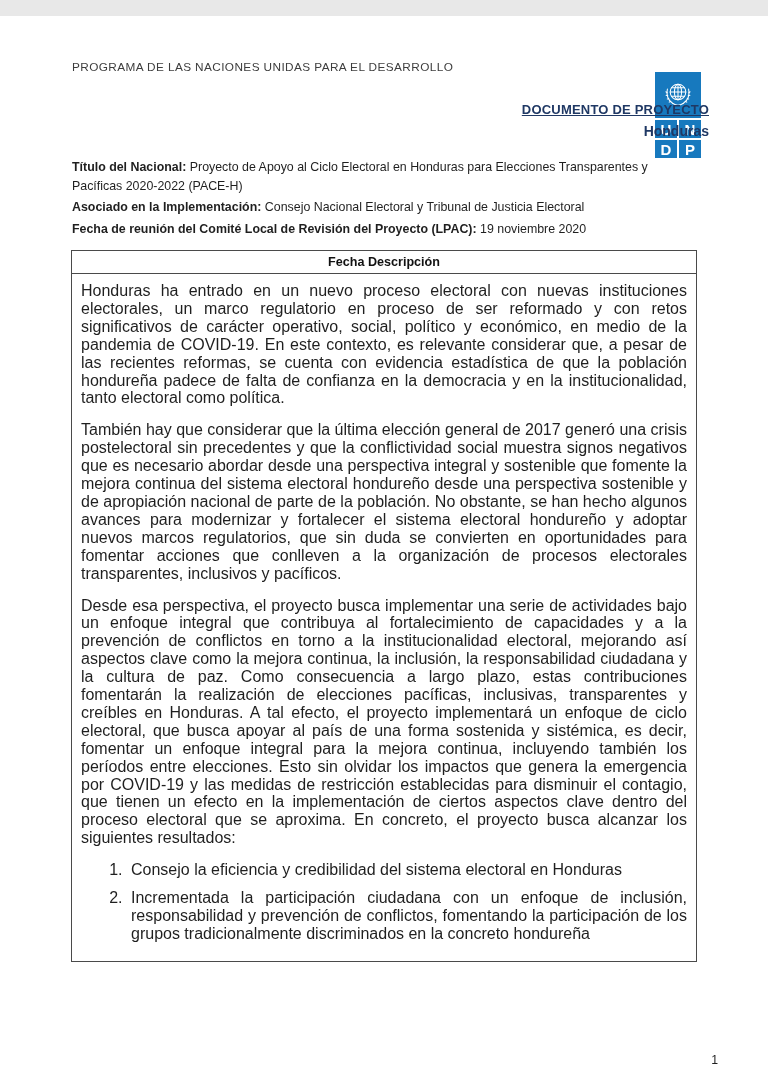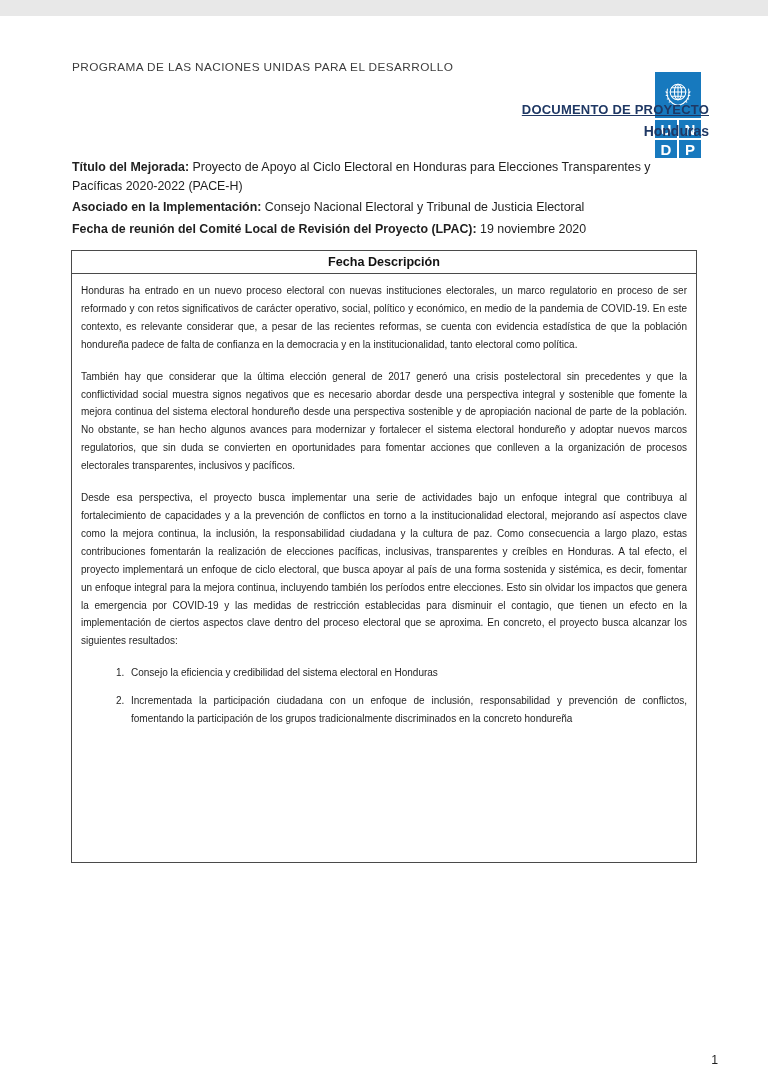--- a/index.html
+++ b/index.html
@@ -56,21 +56,21 @@
   .desc-table th{
     border:1px solid #4a4a4a;
     font-size:12.6px;font-weight:bold;text-align:center;
     padding:4px 2px;color:#111;
   }
   .desc-table td{
     border:1px solid #4a4a4a;
     vertical-align:top;
     padding:8px 9px 8px 9px;
     height:572px;
-    font-size:10px;line-height:17.9px;
+    font-size:16px;line-height:17.9px;
     text-align:justify;
   }
   .desc-par{margin:0 0 14px 0;}
   .results-list{
     margin:14px 0 0 0;
     padding-left:46px;
   }
   .results-list li{margin:0 0 10px 0;padding-left:4px;}
   .page-number{
     position:absolute;top:1037px;right:50px;
@@ -107,21 +107,21 @@
       <span class="letter">P</span>
     </div>
   </div>
 
   <div class="title-wrap">
     <span class="doc-type">DOCUMENTO DE PROYECTO</span>
     <div class="country">Honduras</div>
   </div>
 
   <div class="meta-block">
-    <p><span class="meta-label">Título del Mejorada:</span> <span>Proyecto de Apoyo al Ciclo Electoral en Honduras para Elecciones Transparentes y Pacíficas 2020-2022 (PACE-H)</span></p>
+    <p><span class="meta-label">Título del Nacional:</span> <span>Proyecto de Apoyo al Ciclo Electoral en Honduras para Elecciones Transparentes y Pacíficas 2020-2022 (PACE-H)</span></p>
     <p><span class="meta-label">Asociado en la Implementación:</span> <span>Consejo Nacional Electoral y Tribunal de Justicia Electoral</span></p>
     <p><span class="meta-label">Fecha de reunión del Comité Local de Revisión del Proyecto (LPAC):</span> <span>19 noviembre 2020</span></p>
   </div>
 
   <table class="desc-table">
     <thead>
       <tr>
         <th>Fecha Descripción</th>
       </tr>
     </thead>

